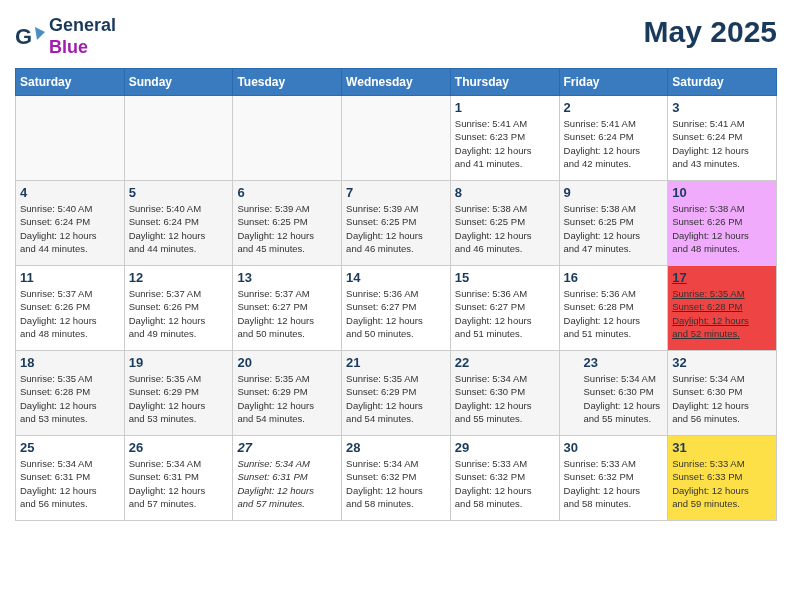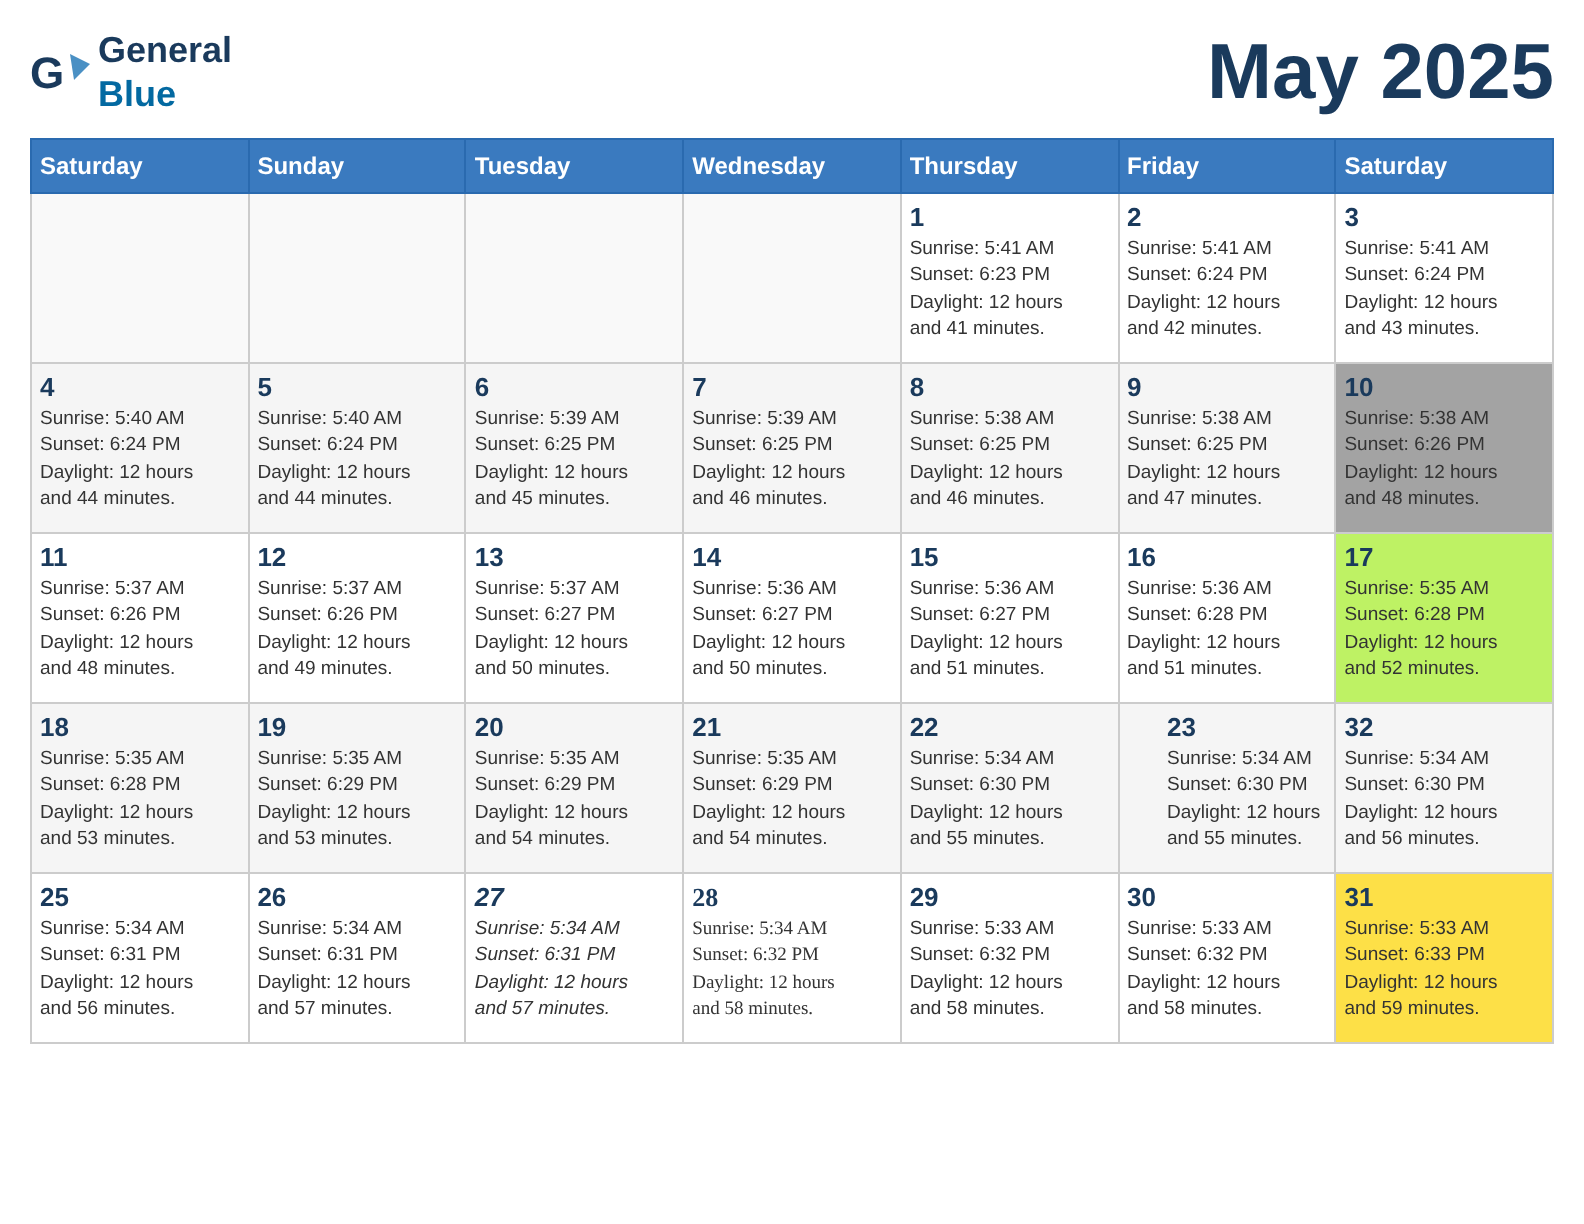--- a/index.html
+++ b/index.html
@@ -20,32 +20,32 @@
       display: flex;
       align-items: center;
     }
     .logo-text {
       font-size: 18px;
       font-weight: bold;
       color: #1a3a5c;
       line-height: 1.2;
     }
     .logo-text span {
-      color: #0369a1;
+      color: #a21caf;
     }
     .logo-icon {
       width: 30px;
       height: 30px;
       margin-right: 4px;
     }
     .title-block {
       text-align: right;
     }
     .month-title {
-      font-size: 39px;
+      font-size: 30px;
       font-weight: bold;
       color: #1a3a5c;
     }
     .location-title {
       font-size: 16px;
       color: #333;
     }
     table {
       width: 100%;
       border-collapse: collapse;
@@ -180,21 +180,21 @@
 Daylight: 12 hours
 and 46 minutes.</div>
         </td>
         <td style="background: rgb(245, 245, 245);">
           <span class="day-number">9</span>
           <div class="day-info" style="white-space: pre-line;">Sunrise: 5:38 AM
 Sunset: 6:25 PM
 Daylight: 12 hours
 and 47 minutes.</div>
         </td>
-        <td style="background: #a3a3a3;">
+        <td style="background: #f0abfc;">
           <span class="day-number">10</span>
           <div class="day-info" style="white-space: pre-line;">Sunrise: 5:38 AM
 Sunset: 6:26 PM
 Daylight: 12 hours
 and 48 minutes.</div>
         </td>
       </tr>
       <tr>
         <td style="background: rgb(255, 255, 255);">
           <span class="day-number">11</span>
@@ -231,21 +231,21 @@
 Daylight: 12 hours
 and 51 minutes.</div>
         </td>
         <td style="background: rgb(255, 255, 255);">
           <span class="day-number">16</span>
           <div class="day-info" style="white-space: pre-line;">Sunrise: 5:36 AM
 Sunset: 6:28 PM
 Daylight: 12 hours
 and 51 minutes.</div>
         </td>
-        <td style="background: #bef264;">
+        <td style="background: #ef4444; text-decoration: underline;">
           <span class="day-number">17</span>
           <div class="day-info" style="white-space: pre-line;">Sunrise: 5:35 AM
 Sunset: 6:28 PM
 Daylight: 12 hours
 and 52 minutes.</div>
         </td>
       </tr>
       <tr>
         <td style="background: rgb(245, 245, 245);">
           <span class="day-number">18</span>
@@ -312,21 +312,21 @@
 Daylight: 12 hours
 and 57 minutes.</div>
         </td>
         <td style="background: rgb(255, 255, 255); font-style: italic;">
           <span class="day-number">27</span>
           <div class="day-info" style="white-space: pre-line;">Sunrise: 5:34 AM
 Sunset: 6:31 PM
 Daylight: 12 hours
 and 57 minutes.</div>
         </td>
-        <td style="background: rgb(255, 255, 255); font-family: Liberation Serif, serif;">
+        <td style="background: rgb(255, 255, 255);">
           <span class="day-number">28</span>
           <div class="day-info" style="white-space: pre-line;">Sunrise: 5:34 AM
 Sunset: 6:32 PM
 Daylight: 12 hours
 and 58 minutes.</div>
         </td>
         <td style="background: rgb(255, 255, 255);">
           <span class="day-number">29</span>
           <div class="day-info" style="white-space: pre-line;">Sunrise: 5:33 AM
 Sunset: 6:32 PM

